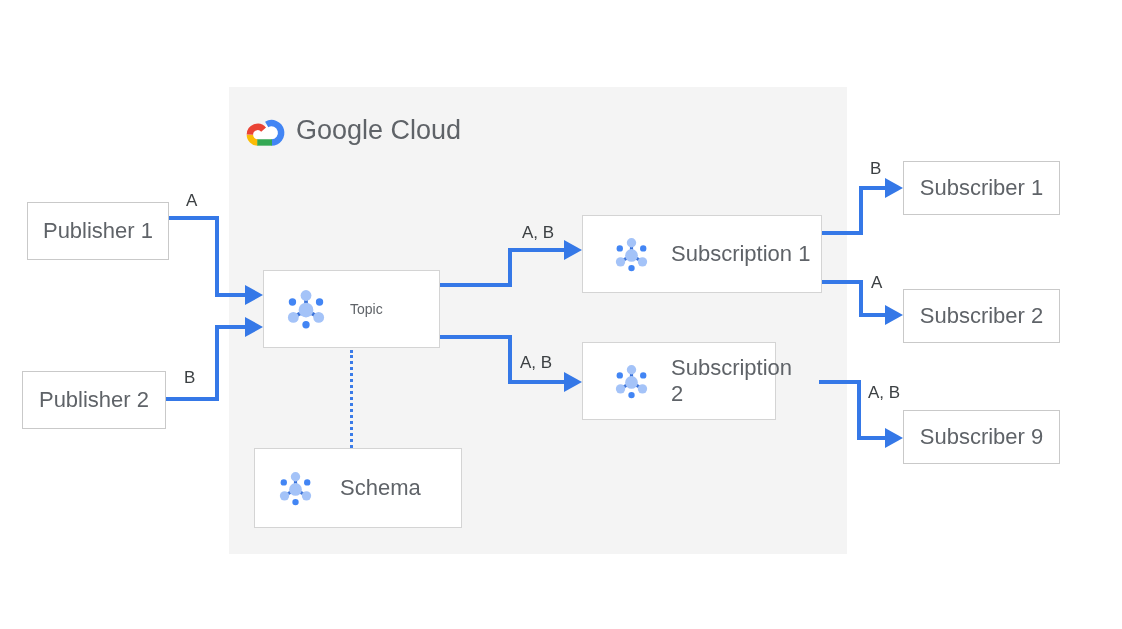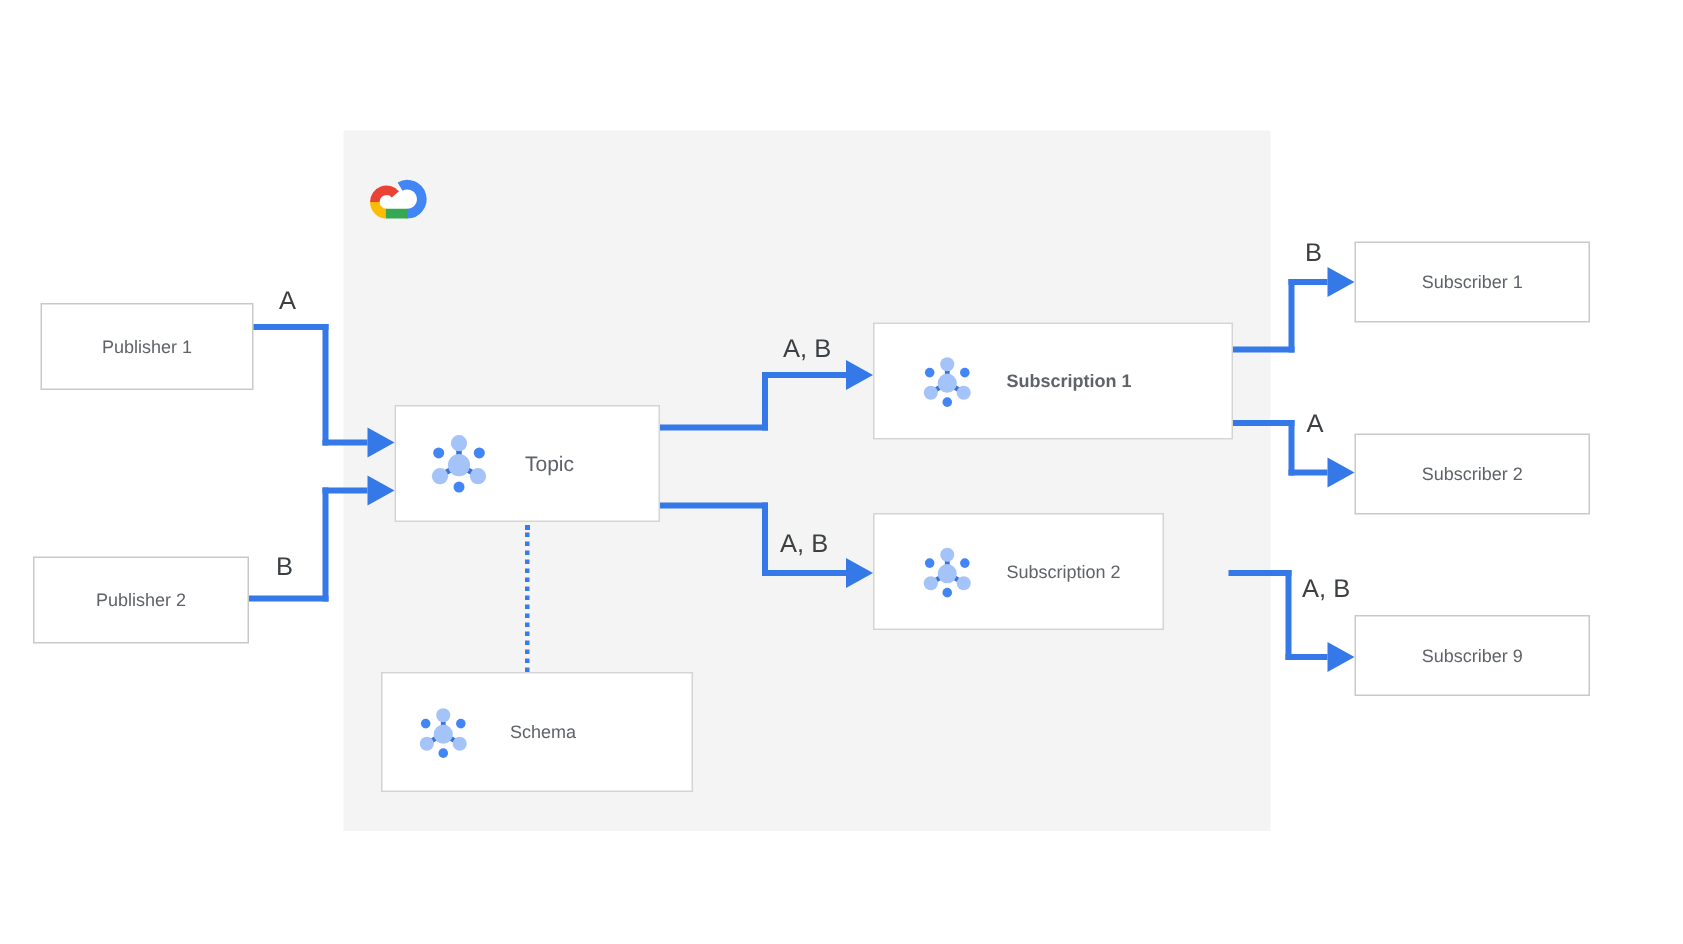--- a/index.html
+++ b/index.html
@@ -10,32 +10,32 @@
   .panel{
     position:absolute;left:229px;top:87px;width:618px;height:467px;
     background:#f4f4f4;
   }
   .logo-wrap{position:absolute;left:243px;top:112px;display:flex;align-items:center;}
   .logo-icon{width:46px;height:37px;}
   .logo-text{margin-left:7px;font-size:27px;color:#5f6368;letter-spacing:0px;}
   .box{
     position:absolute;background:#ffffff;border:1px solid #c9c9c9;
     display:flex;align-items:center;justify-content:center;
-    color:#5f6368;font-size:12px;box-sizing:border-box;
+    color:#5f6368;font-size:22px;box-sizing:border-box;
   }
   .box.on-panel{border-color:#d4d4d4;}
   .box.with-icon{justify-content:flex-start;}
   .pubsub-svg{flex:0 0 auto;}
   .pub1{left:27px;top:190px;width:142px;height:58px;margin-top:12px;}
   .pub2{left:22px;top:371px;width:144px;height:58px;}
   .topic{left:263px;top:270px;width:177px;height:78px;padding-left:16px;font-size:14px;}
   .topic .pubsub-svg{width:52px;height:52px;margin-right:18px;}
   .schema{left:254px;top:448px;width:208px;height:80px;padding-left:18px;}
   .schema .pubsub-svg{width:45px;height:45px;margin-right:22px;}
-  .sub1{left:582px;top:215px;width:240px;height:78px;padding-left:26px;font-weight:bold;}
+  .sub1{left:582px;top:215px;width:240px;height:78px;padding-left:26px;}
   .sub2{left:582px;top:342px;width:194px;height:78px;padding-left:26px;}
   .sub1 .pubsub-svg,.sub2 .pubsub-svg{width:45px;height:45px;margin-right:17px;}
   .subr1{left:903px;top:161px;width:157px;height:54px;}
   .subr2{left:903px;top:289px;width:157px;height:54px;}
   .subr3{left:903px;top:410px;width:157px;height:54px;}
   .hseg,.vseg{position:absolute;background:#3578e7;}
   .hseg{height:4px;}
   .vseg{width:4px;}
   .ahead{
     position:absolute;width:0;height:0;
@@ -77,20 +77,21 @@
     <circle cx="16" cy="24.5" r="8.5" fill="#ffffff"></circle>
     <circle cx="31" cy="22.5" r="10.5" fill="#ffffff"></circle>
     <rect x="15" y="23" width="17" height="10" fill="#ffffff"></rect>
     <g fill="none" stroke-width="7">
       <path d="M 16 33 A 8.5 8.5 0 0 1 7.5 24.5" stroke="#fbbc05"></path>
       <path d="M 7.5 24.5 A 8.5 8.5 0 0 1 22.4 19" stroke="#ea4335"></path>
       <path d="M 25.75 13.4 A 10.5 10.5 0 1 1 31 33" stroke="#4285f4"></path>
       <path d="M 31.5 33 L 15.5 33" stroke="#34a853"></path>
     </g>
   </svg>
+  <span class="logo-text">Google Cloud</span>
 </div>
 
 <div class="box pub1">
   <span>Publisher 1</span>
 </div>
 <div class="box pub2">
   <span>Publisher 2</span>
 </div>
 
 <div class="box on-panel with-icon topic">

